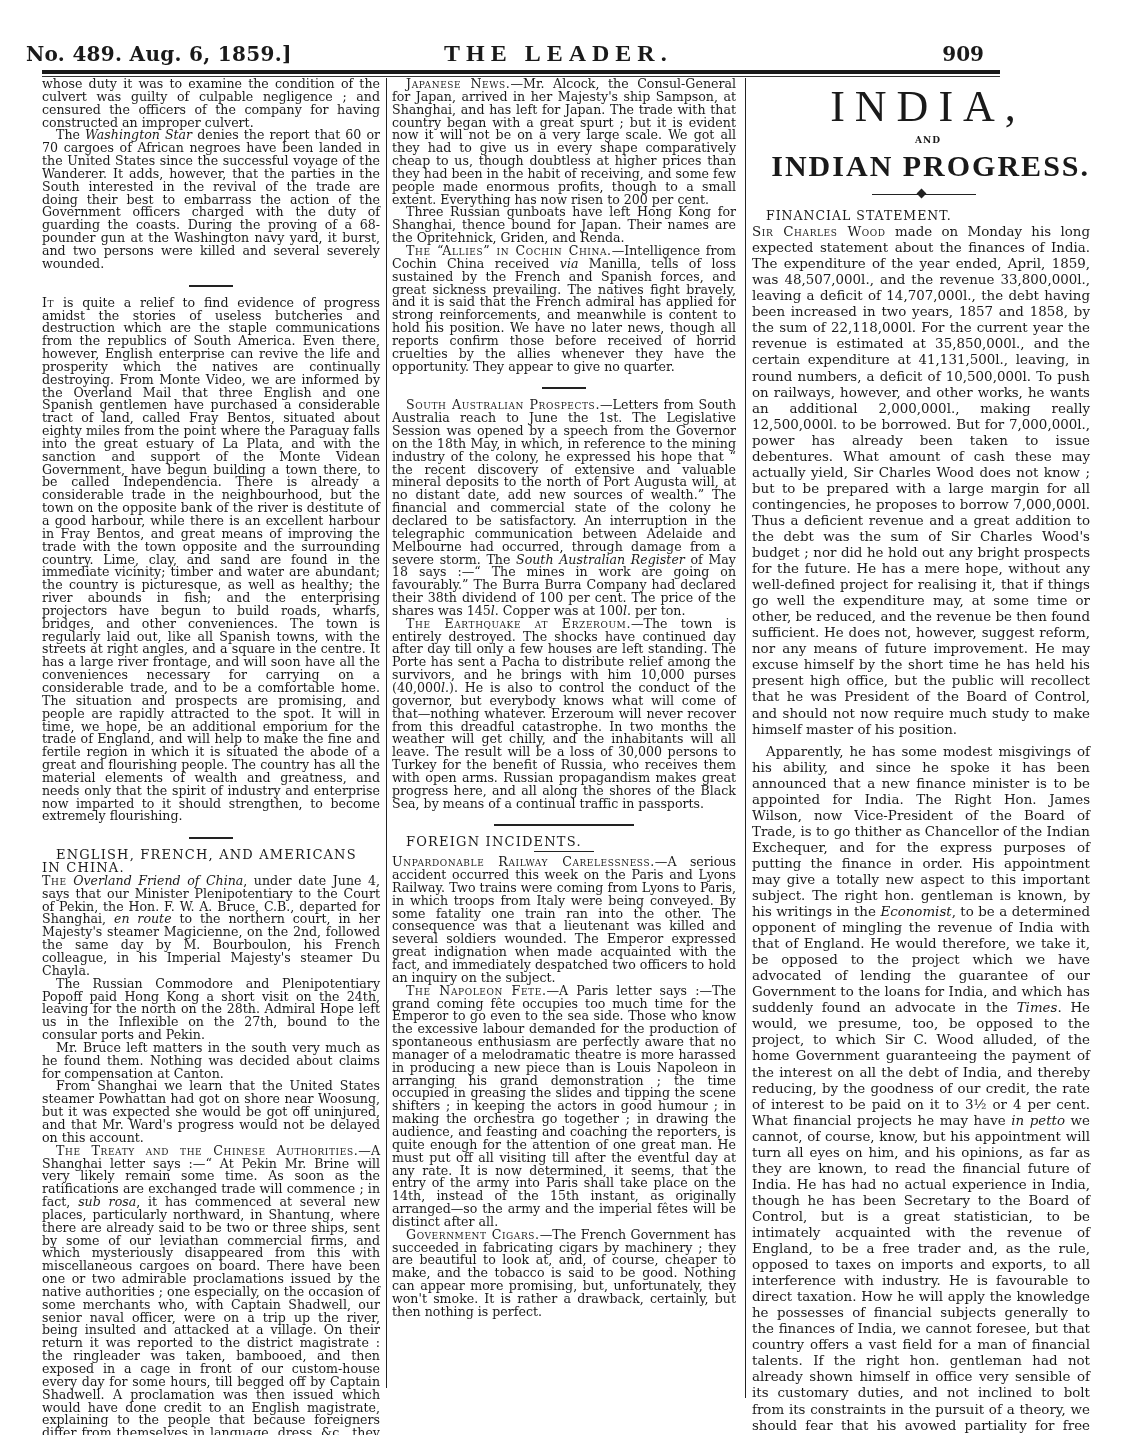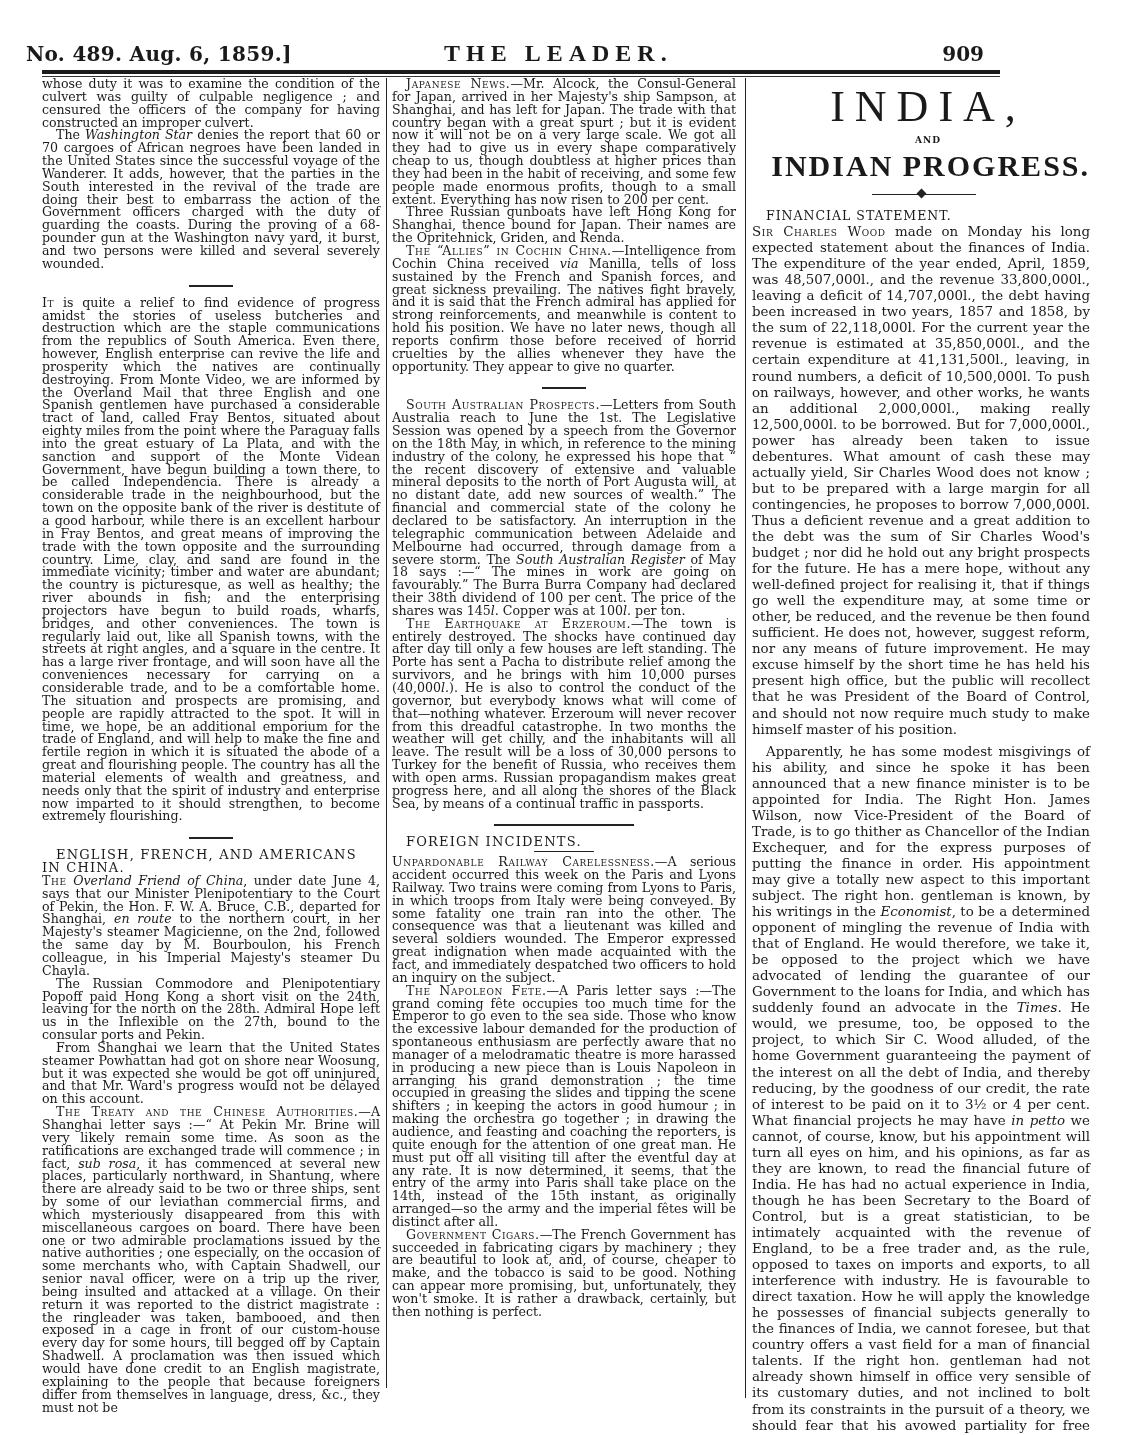--- a/index.html
+++ b/index.html
@@ -69,20 +69,21 @@
 
   <div class="short-rule"></div>
 
   <p class="noindent"><span class="sc">It</span><span> is quite a relief to find evidence of progress amidst the stories of useless butcheries and destruction which are the staple communications from the republics of South America. Even there, however, English enterprise can revive the life and prosperity which the natives are continually destroying. From Monte Video, we are informed by the Overland Mail that three English and one Spanish gentlemen have purchased a considerable tract of land, called Fray Bentos, situated about eighty miles from the point where the Paraguay falls into the great estuary of La Plata, and with the sanction and support of the Monte Videan Government, have begun building a town there, to be called Independencia. There is already a considerable trade in the neighbourhood, but the town on the opposite bank of the river is destitute of a good harbour, while there is an excellent harbour in Fray Bentos, and great means of improving the trade with the town opposite and the surrounding country. Lime, clay, and sand are found in the immediate vicinity; timber and water are abundant; the country is picturesque, as well as healthy; the river abounds in fish; and the enterprising projectors have begun to build roads, wharfs, bridges, and other conveniences. The town is regularly laid out, like all Spanish towns, with the streets at right angles, and a square in the centre. It has a large river frontage, and will soon have all the conveniences necessary for carrying on a considerable trade, and to be a comfortable home. The situation and prospects are promising, and people are rapidly attracted to the spot. It will in time, we hope, be an additional emporium for the trade of England, and will help to make the fine and fertile region in which it is situated the abode of a great and flourishing people. The country has all the material elements of wealth and greatness, and needs only that the spirit of industry and enterprise now imparted to it should strengthen, to become extremely flourishing.</span></p>
 
   <div class="short-rule"></div>
 
   <p class="heading">ENGLISH, FRENCH, AND AMERICANS IN CHINA.</p>
   <p class="noindent"><span class="sc">The</span> <span class="it">Overland Friend of China</span><span>, under date June 4, says that our Minister Plenipotentiary to the Court of Pekin, the Hon. F. W. A. Bruce, C.B., departed for Shanghai, </span><span class="it">en route</span><span> to the northern court, in her Majesty's steamer Magicienne, on the 2nd, followed the same day by M. Bourboulon, his French colleague, in his Imperial Majesty's steamer Du Chayla.</span></p>
   <p>The Russian Commodore and Plenipotentiary Popoff paid Hong Kong a short visit on the 24th, leaving for the north on the 28th. Admiral Hope left us in the Inflexible on the 27th, bound to the consular ports and Pekin.</p>
+  <p>Mr. Bruce left matters in the south very much as he found them. Nothing was decided about claims for compensation at Canton.</p>
   <p>From Shanghai we learn that the United States steamer Powhattan had got on shore near Woosung, but it was expected she would be got off uninjured, and that Mr. Ward's progress would not be delayed on this account.</p>
   <p><span class="sc">The Treaty and the Chinese Authorities.</span><span>—A Shanghai letter says :—“ At Pekin Mr. Brine will very likely remain some time. As soon as the ratifications are exchanged trade will commence ; in fact, </span><span class="it">sub rosa</span><span>, it has commenced at several new places, particularly northward, in Shantung, where there are already said to be two or three ships, sent by some of our leviathan commercial firms, and which mysteriously disappeared from this with miscellaneous cargoes on board. There have been one or two admirable proclamations issued by the native authorities ; one especially, on the occasion of some merchants who, with Captain Shadwell, our senior naval officer, were on a trip up the river, being insulted and attacked at a village. On their return it was reported to the district magistrate : the ringleader was taken, bambooed, and then exposed in a cage in front of our custom-house every day for some hours, till begged off by Captain Shadwell. A proclamation was then issued which would have done credit to an English magistrate, explaining to the people that because foreigners differ from themselves in language, dress, &amp;c., they must not be</span></p>
 </div>
 
 <div class="col col2">
   <p><span class="sc">Japanese News.</span><span>—Mr. Alcock, the Consul-General for Japan, arrived in her Majesty's ship Sampson, at Shanghai, and has left for Japan. The trade with that country began with a great spurt ; but it is evident now it will not be on a very large scale. We got all they had to give us in every shape comparatively cheap to us, though doubtless at higher prices than they had been in the habit of receiving, and some few people made enormous profits, though to a small extent. Everything has now risen to 200 per cent.</span></p>
   <p>Three Russian gunboats have left Hong Kong for Shanghai, thence bound for Japan. Their names are the Opritehnick, Griden, and Renda.</p>
   <p><span class="sc">The “Allies” in Cochin China.</span><span>—Intelligence from Cochin China received </span><span class="it">via</span><span> Manilla, tells of loss sustained by the French and Spanish forces, and great sickness prevailing. The natives fight bravely, and it is said that the French admiral has applied for strong reinforcements, and meanwhile is content to hold his position. We have no later news, though all reports confirm those before received of horrid cruelties by the allies whenever they have the opportunity. They appear to give no quarter.</span></p>
 
   <div class="short-rule"></div>

